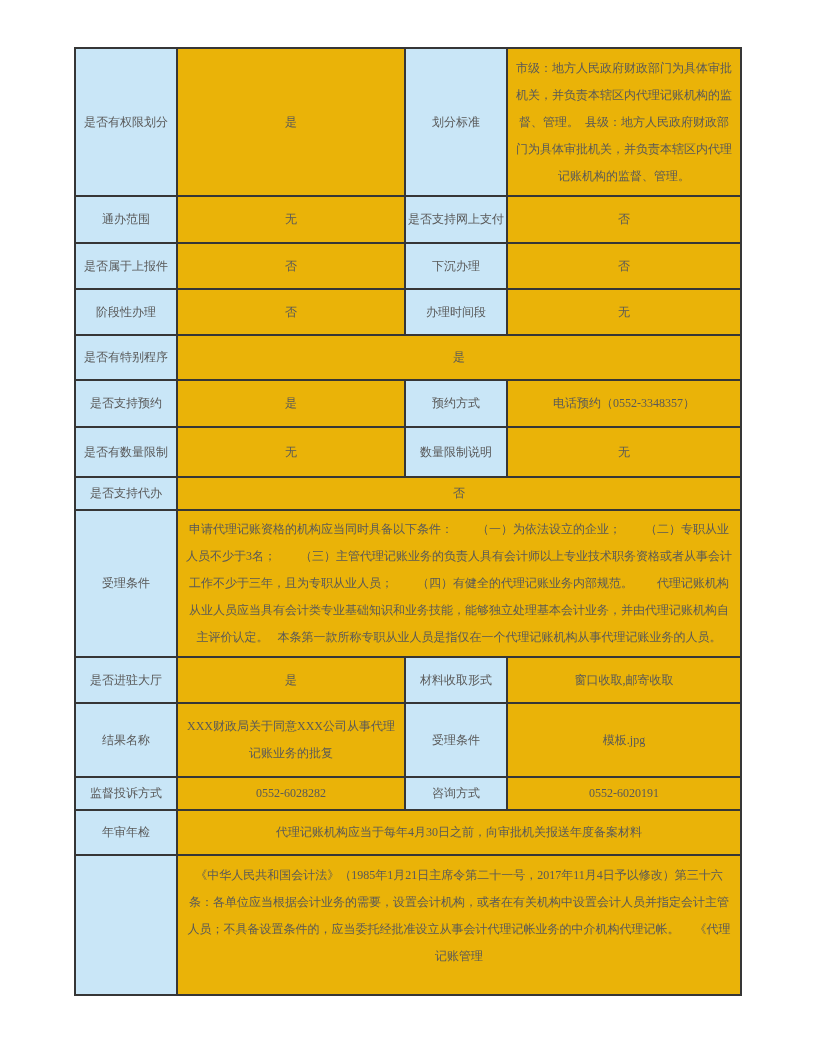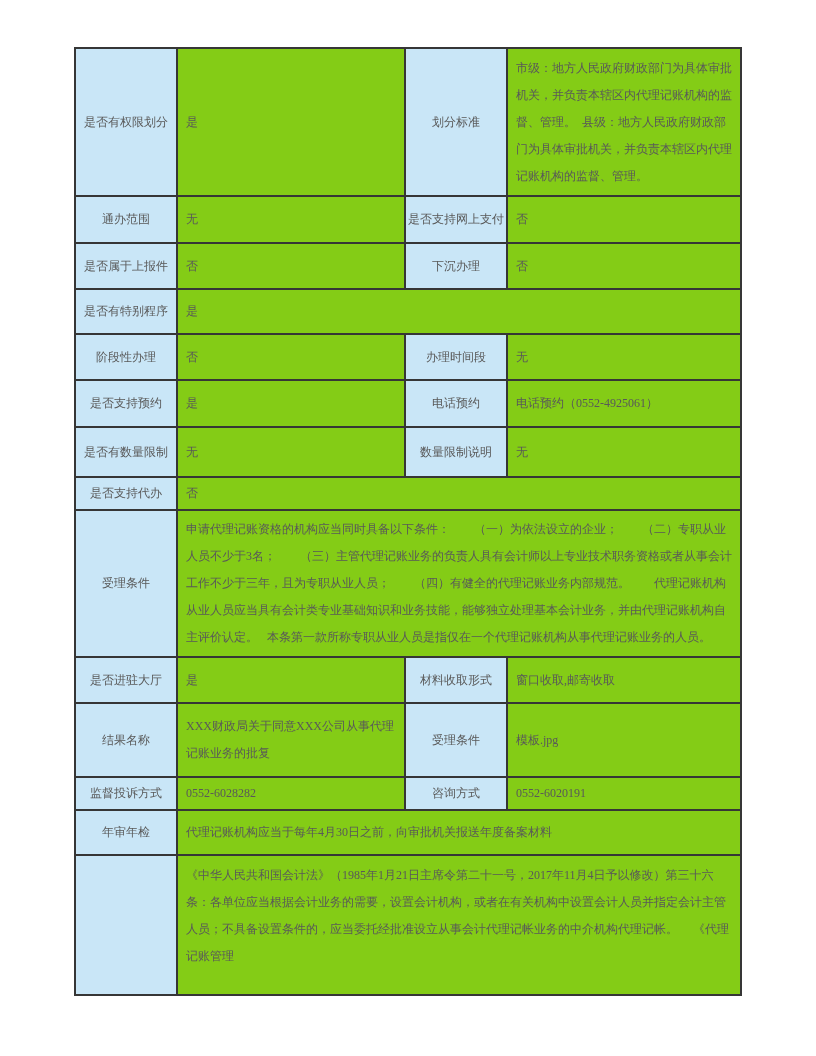--- a/index.html
+++ b/index.html
@@ -35,22 +35,22 @@
     vertical-align: middle;
     overflow: hidden;
   }
   td.lbl {
     background: #c9e6f7;
     text-align: center;
     padding: 0 2px;
     white-space: nowrap;
   }
   td.val {
-    background: #84cc16;
-    text-align: left;
+    background: #eab308;
+    text-align: center;
     padding: 2px 8px;
     white-space: pre-wrap;
     overflow-wrap: anywhere;
   }
   tr.cut-row td {
     vertical-align: top;
   }
   tr.cut-row td.val {
     padding-top: 6px;
   }
@@ -78,35 +78,35 @@
         <td class="val">无</td>
         <td class="lbl">是否支持网上支付</td>
         <td class="val">否</td>
       </tr>
       <tr style="height:46px">
         <td class="lbl">是否属于上报件</td>
         <td class="val">否</td>
         <td class="lbl">下沉办理</td>
         <td class="val">否</td>
       </tr>
-      <tr style="height:45px">
-        <td class="lbl">是否有特别程序</td>
-        <td class="val" colspan="3">是</td>
-      </tr>
       <tr style="height:46px">
         <td class="lbl">阶段性办理</td>
         <td class="val">否</td>
         <td class="lbl">办理时间段</td>
         <td class="val">无</td>
       </tr>
+      <tr style="height:45px">
+        <td class="lbl">是否有特别程序</td>
+        <td class="val" colspan="3">是</td>
+      </tr>
       <tr style="height:47px">
         <td class="lbl">是否支持预约</td>
         <td class="val">是</td>
-        <td class="lbl">电话预约</td>
-        <td class="val">电话预约（0552-4925061）</td>
+        <td class="lbl">预约方式</td>
+        <td class="val">电话预约（0552-3348357）</td>
       </tr>
       <tr style="height:50px">
         <td class="lbl">是否有数量限制</td>
         <td class="val">无</td>
         <td class="lbl">数量限制说明</td>
         <td class="val">无</td>
       </tr>
       <tr style="height:28px">
         <td class="lbl">是否支持代办</td>
         <td class="val" colspan="3">否</td>

